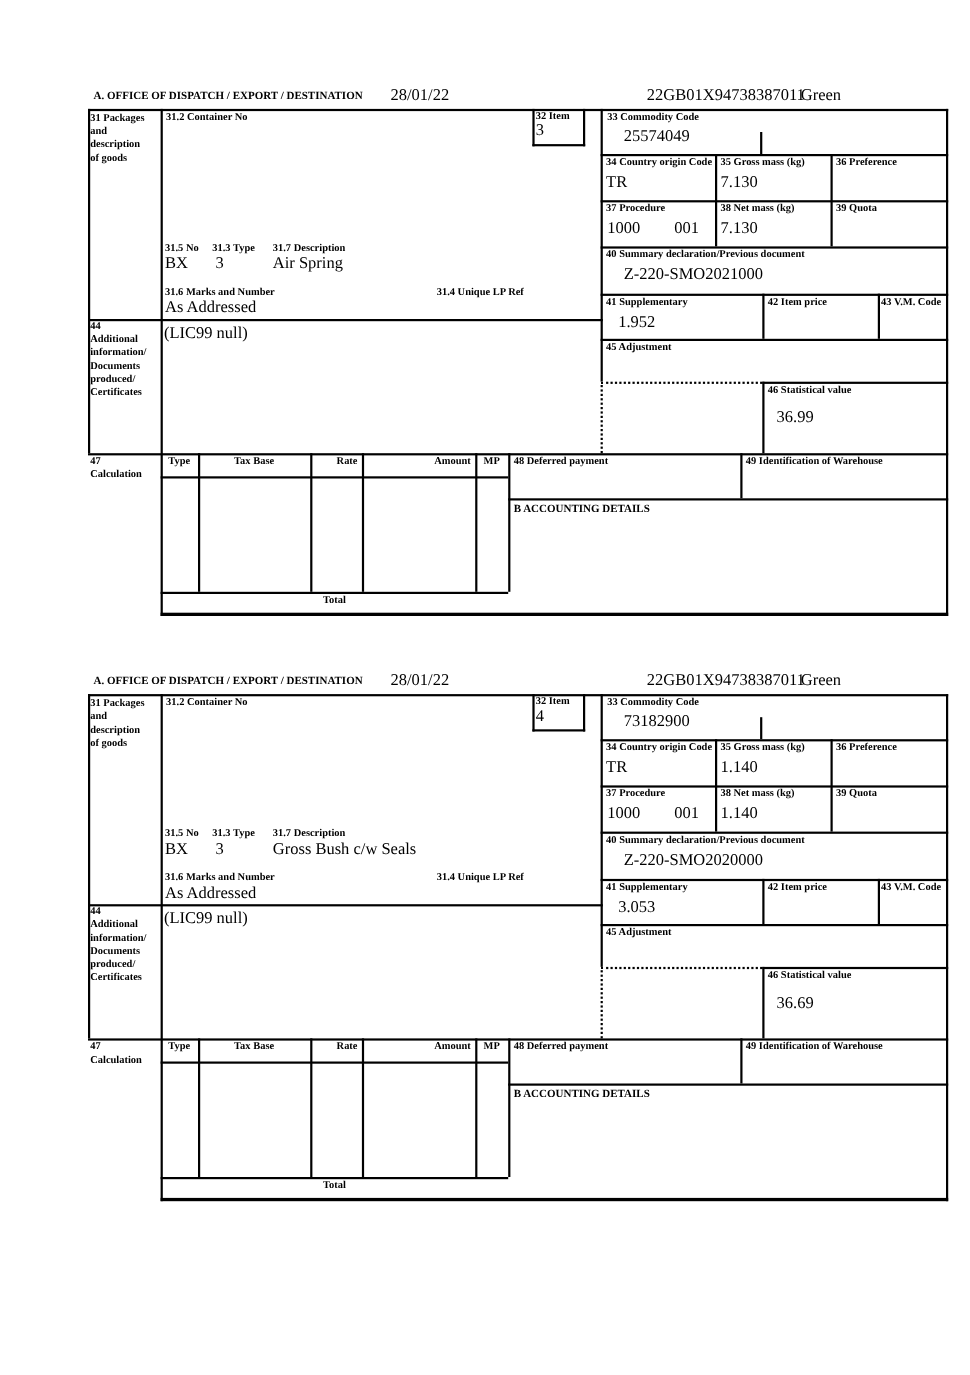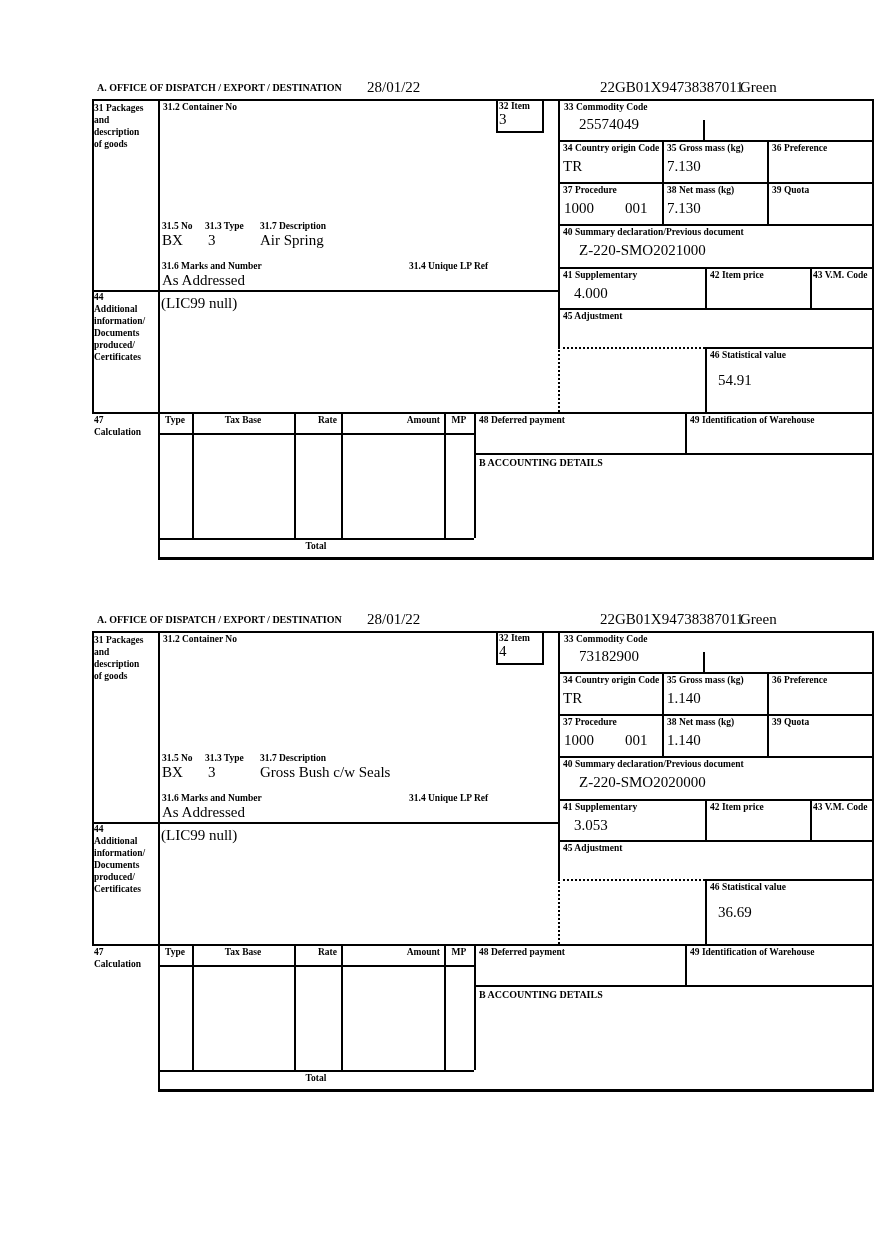--- a/index.html
+++ b/index.html
@@ -1,18 +1,18 @@
 <!DOCTYPE html>
 <html><head>
 <meta charset="utf-8">
 <style>
   html,body{margin:0;padding:0;background:#fff;}
   #page{position:relative;width:882px;height:1250px;background:#fff;overflow:hidden;
         font-family:"Liberation Serif","DejaVu Serif",serif;color:#000;}
-  .block{position:absolute;left:12px;width:810px;height:482px;}
+  .block{position:absolute;left:0;width:810px;height:482px;}
   .hl,.vl{position:absolute;background:#000;}
   .hl{height:2px;}
   .vl{width:2px;}
   .dh{position:absolute;height:0;border-top:2px dotted #000;}
   .dv{position:absolute;width:0;border-left:2px dotted #000;}
   .lbl{position:absolute;font-weight:bold;font-size:9.5px;line-height:11px;white-space:nowrap;}
   .lbl10{position:absolute;font-weight:bold;font-size:10px;line-height:12px;white-space:nowrap;}
   .val{position:absolute;font-size:15px;line-height:16px;white-space:nowrap;}
   .cell{position:absolute;font-weight:bold;font-size:9.5px;line-height:11px;}
   .c{text-align:center;}
@@ -102,28 +102,28 @@
       <div class="lbl" style="left:551px;top:107px">37 Procedure</div>
       <div class="val" style="left:552px;top:122px">1000</div>
       <div class="val" style="left:613px;top:122px">001</div>
       <div class="lbl" style="left:655px;top:107px">38 Net mass (kg)</div>
       <div class="val" style="left:655px;top:122px">7.130</div>
       <div class="lbl" style="left:760px;top:107px">39 Quota</div>
       <div class="val" style="left:760px;top:122px"></div>
       <div class="lbl" style="left:551px;top:149px">40 Summary declaration/Previous document</div>
       <div class="val" style="left:567px;top:164px">Z-220-SMO2021000</div>
       <div class="lbl" style="left:551px;top:192px">41 Supplementary</div>
-      <div class="val" style="left:562px;top:207px">4.000</div>
+      <div class="val" style="left:562px;top:207px">1.952</div>
       <div class="lbl" style="left:698px;top:192px">42 Item price</div>
       <div class="val" style="left:698px;top:207px"></div>
       <div class="lbl" style="left:801px;top:192px">43 V.M. Code</div>
       <div class="val" style="left:801px;top:207px"></div>
       <div class="lbl" style="left:551px;top:233px">45 Adjustment</div>
       <div class="lbl" style="left:698px;top:272px">46 Statistical value</div>
-      <div class="val" style="left:706px;top:294px">54.91</div>
+      <div class="val" style="left:706px;top:294px">36.99</div>
 
       <div class="lbl" style="left:82px;top:337px">47</div>
       <div class="lbl" style="left:82px;top:349px">Calculation</div>
       <div class="cell c" style="left:146px;top:337px;width:34px">Type</div>
       <div class="cell c" style="left:180px;top:337px;width:102px">Tax Base</div>
       <div class="cell r" style="left:282px;top:337px;width:47px">Rate</div>
       <div class="cell r" style="left:329px;top:337px;width:103px">Amount</div>
       <div class="cell c" style="left:432px;top:337px;width:30px">MP</div>
       <div class="cell c" style="left:146px;top:463px;width:316px">Total</div>
 

